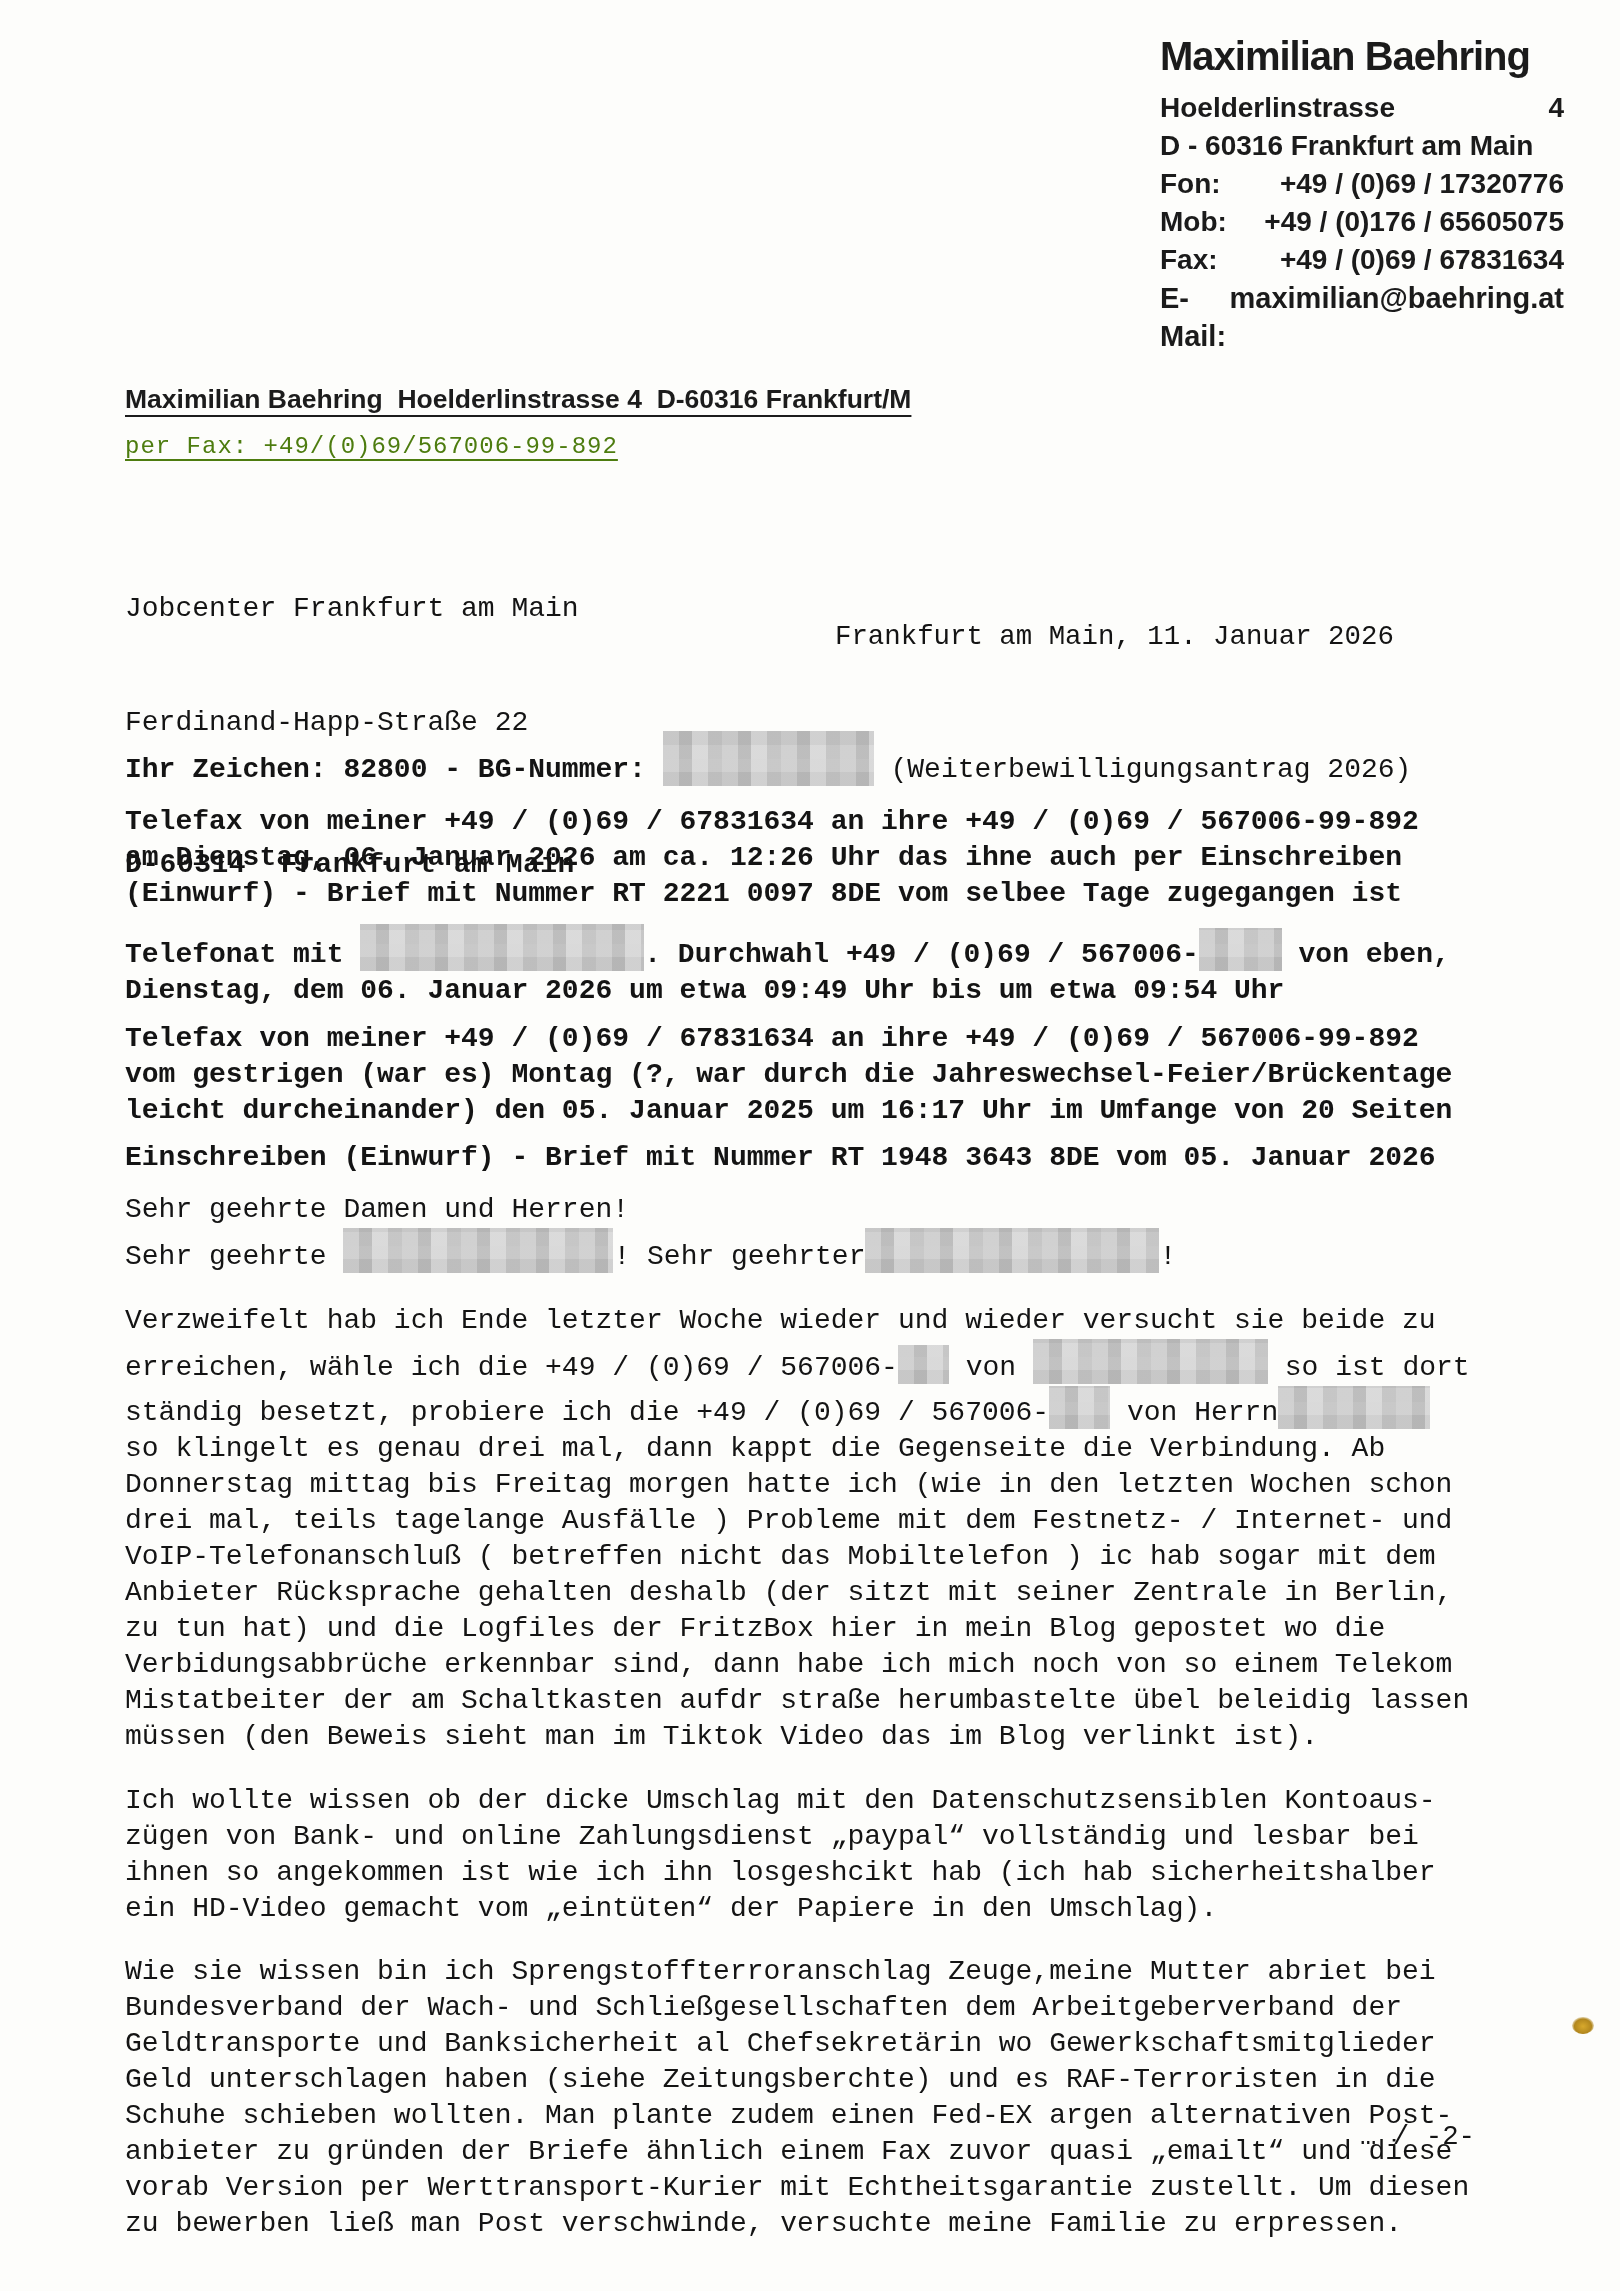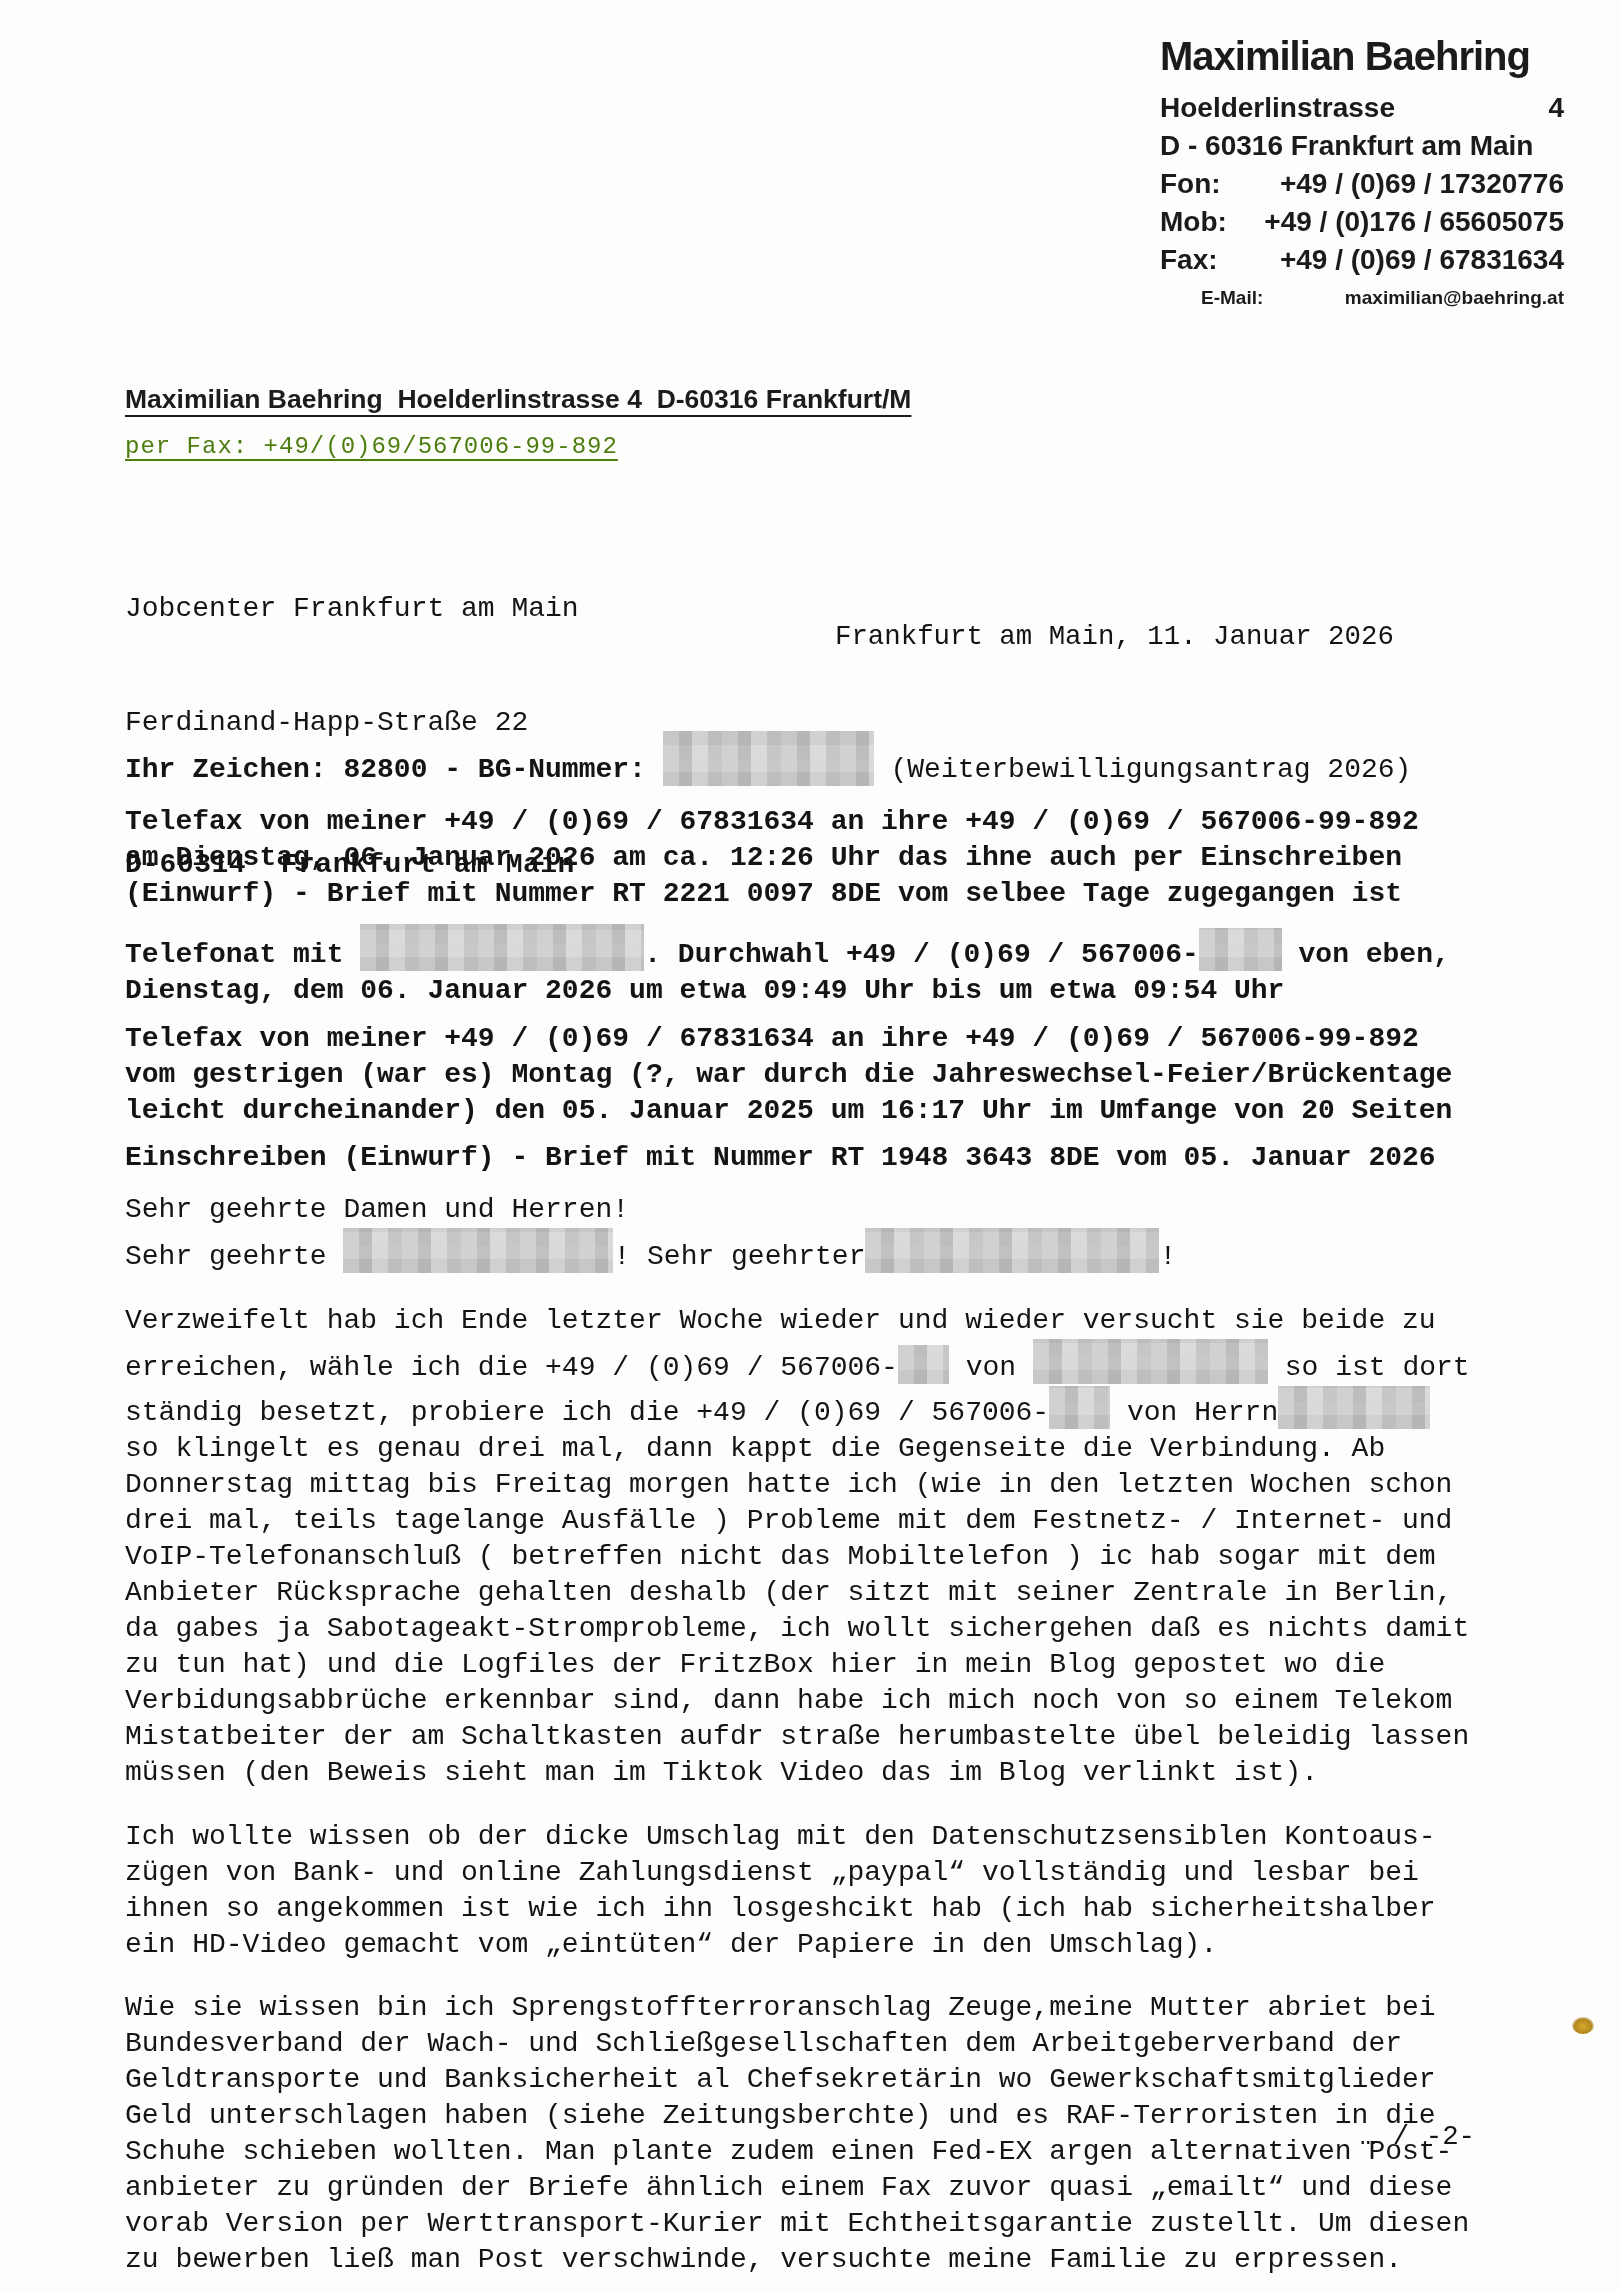--- a/index.html
+++ b/index.html
@@ -9,21 +9,21 @@
     overflow:hidden;margin:0 auto;
   }
   
   .letterhead{
     position:absolute;top:33px;left:1160px;width:404px;
     font-family:"Liberation Sans","DejaVu Sans",sans-serif;font-weight:bold;color:#1b1b1b;
   }
   .lh-name{font-size:40px;line-height:47px;letter-spacing:-1px;margin-bottom:9px;}
   .lh-row{font-size:28px;line-height:38px;display:flex;justify-content:space-between;}
   .lh-row .lh-val{text-align:right;}
-  .lh-email{font-size:19px;line-height:38px;display:flex;justify-content:space-between;margin-left:41px;}
+  .lh-email{font-size:29px;line-height:38px;display:flex;justify-content:space-between;}
   
   .sender{
     position:absolute;left:125px;top:384px;
     font-family:"Liberation Sans","DejaVu Sans",sans-serif;font-weight:bold;font-size:26.5px;
     text-decoration:underline;text-decoration-thickness:2px;text-underline-offset:6.9px;
     white-space:pre;color:#1c1c1c;
   }
   .faxline{
     position:absolute;left:125px;top:433px;font-size:24px;letter-spacing:1px;color:#4d7c0f;
     text-decoration:underline;text-decoration-thickness:2px;text-underline-offset:5.9px;white-space:pre;text-align:center;
@@ -124,21 +124,20 @@
       </div>
     <div class="para mb28">
         <div class="tline">Verzweifelt hab ich Ende letzter Woche wieder und wieder versucht sie beide zu</div>
         <div class="tline">erreichen, wähle ich die +49 / (0)69 / 567006-<span class="redact" style="width: 51px; height: 39px;"></span> von <span class="redact" style="width: 235px; height: 45px;"></span> so ist dort</div>
         <div class="tline">ständig besetzt, probiere ich die +49 / (0)69 / 567006-<span class="redact" style="width: 61px; height: 43px;"></span> von Herrn<span class="redact" style="width: 152px; height: 43px;"></span></div>
         <div class="tline">so klingelt es genau drei mal, dann kappt die Gegenseite die Verbindung. Ab</div>
         <div class="tline">Donnerstag mittag bis Freitag morgen hatte ich (wie in den letzten Wochen schon</div>
         <div class="tline">drei mal, teils tagelange Ausfälle ) Probleme mit dem Festnetz- / Internet- und</div>
         <div class="tline">VoIP-Telefonanschluß ( betreffen nicht das Mobiltelefon ) ic hab sogar mit dem</div>
         <div class="tline">Anbieter Rücksprache gehalten deshalb (der sitzt mit seiner Zentrale in Berlin,</div>
-        <div class="tline">da gabes ja Sabotageakt-Stromprobleme, ich wollt sichergehen daß es nichts damit</div>
         <div class="tline">zu tun hat) und die Logfiles der FritzBox hier in mein Blog gepostet wo die</div>
         <div class="tline">Verbidungsabbrüche erkennbar sind, dann habe ich mich noch von so einem Telekom</div>
         <div class="tline">Mistatbeiter der am Schaltkasten aufdr straße herumbastelte übel beleidig lassen</div>
         <div class="tline">müssen (den Beweis sieht man im Tiktok Video das im Blog verlinkt ist).</div>
       </div>
     <div class="para mb28">
         <div class="tline">Ich wollte wissen ob der dicke Umschlag mit den Datenschutzsensiblen Kontoaus-</div>
         <div class="tline">zügen von Bank- und online Zahlungsdienst „paypal“ vollständig und lesbar bei</div>
         <div class="tline">ihnen so angekommen ist wie ich ihn losgeshcikt hab (ich hab sicherheitshalber</div>
         <div class="tline">ein HD-Video gemacht vom „eintüten“ der Papiere in den Umschlag).</div>

